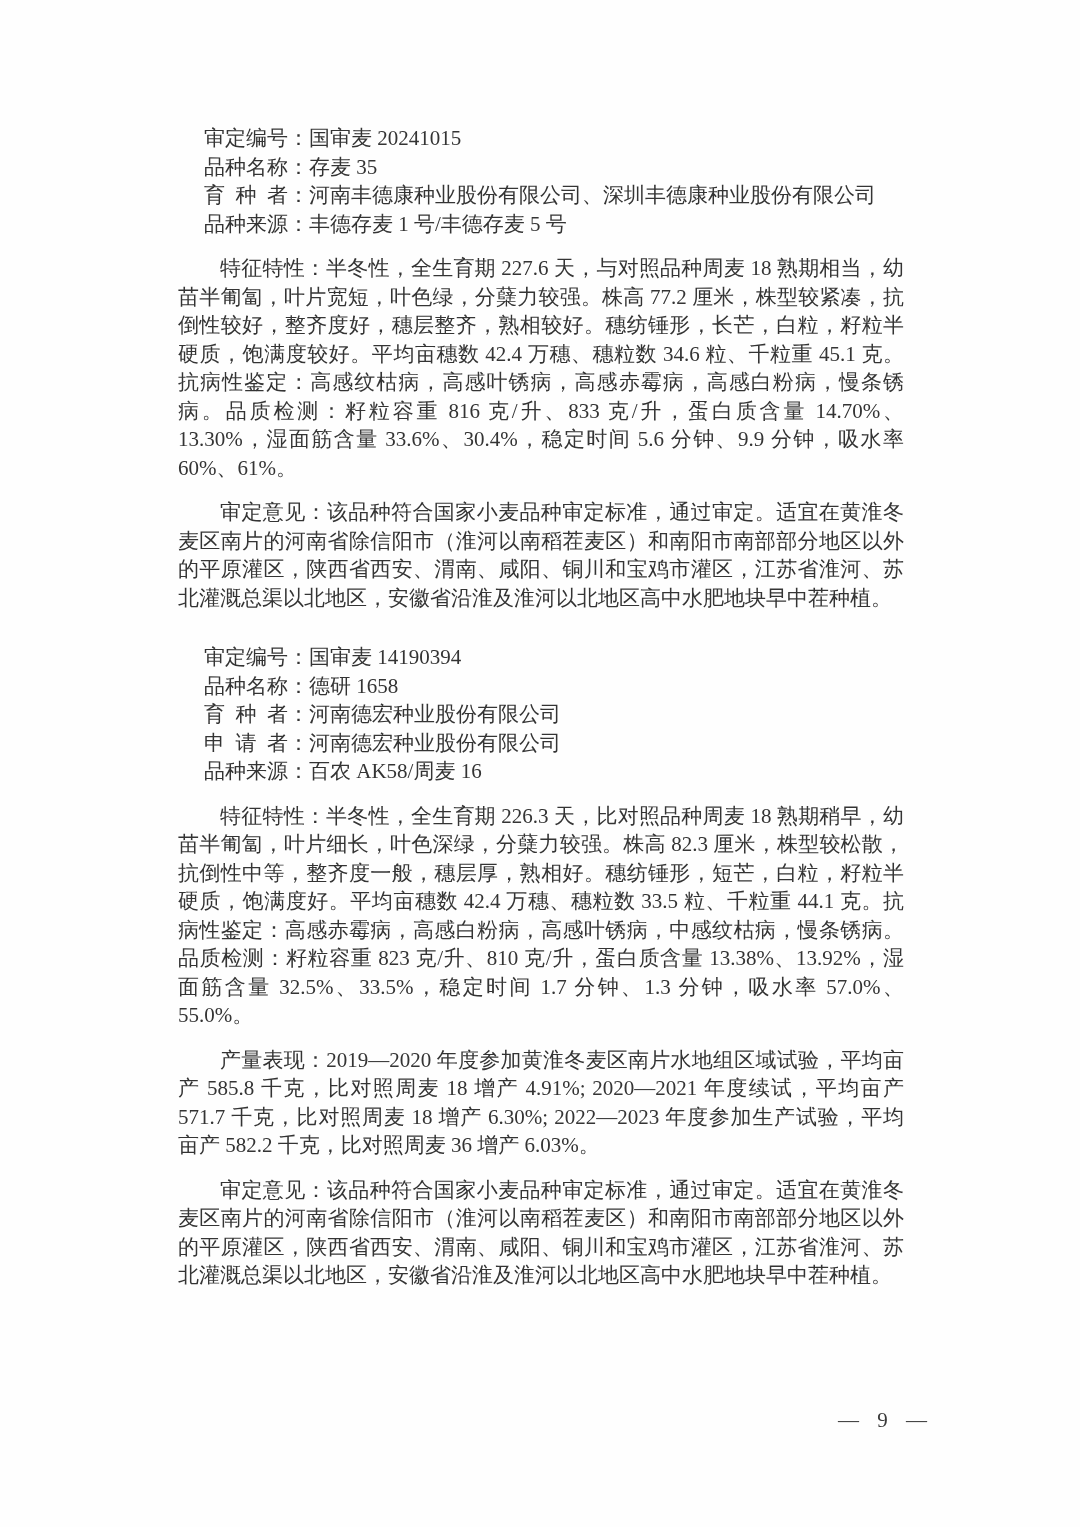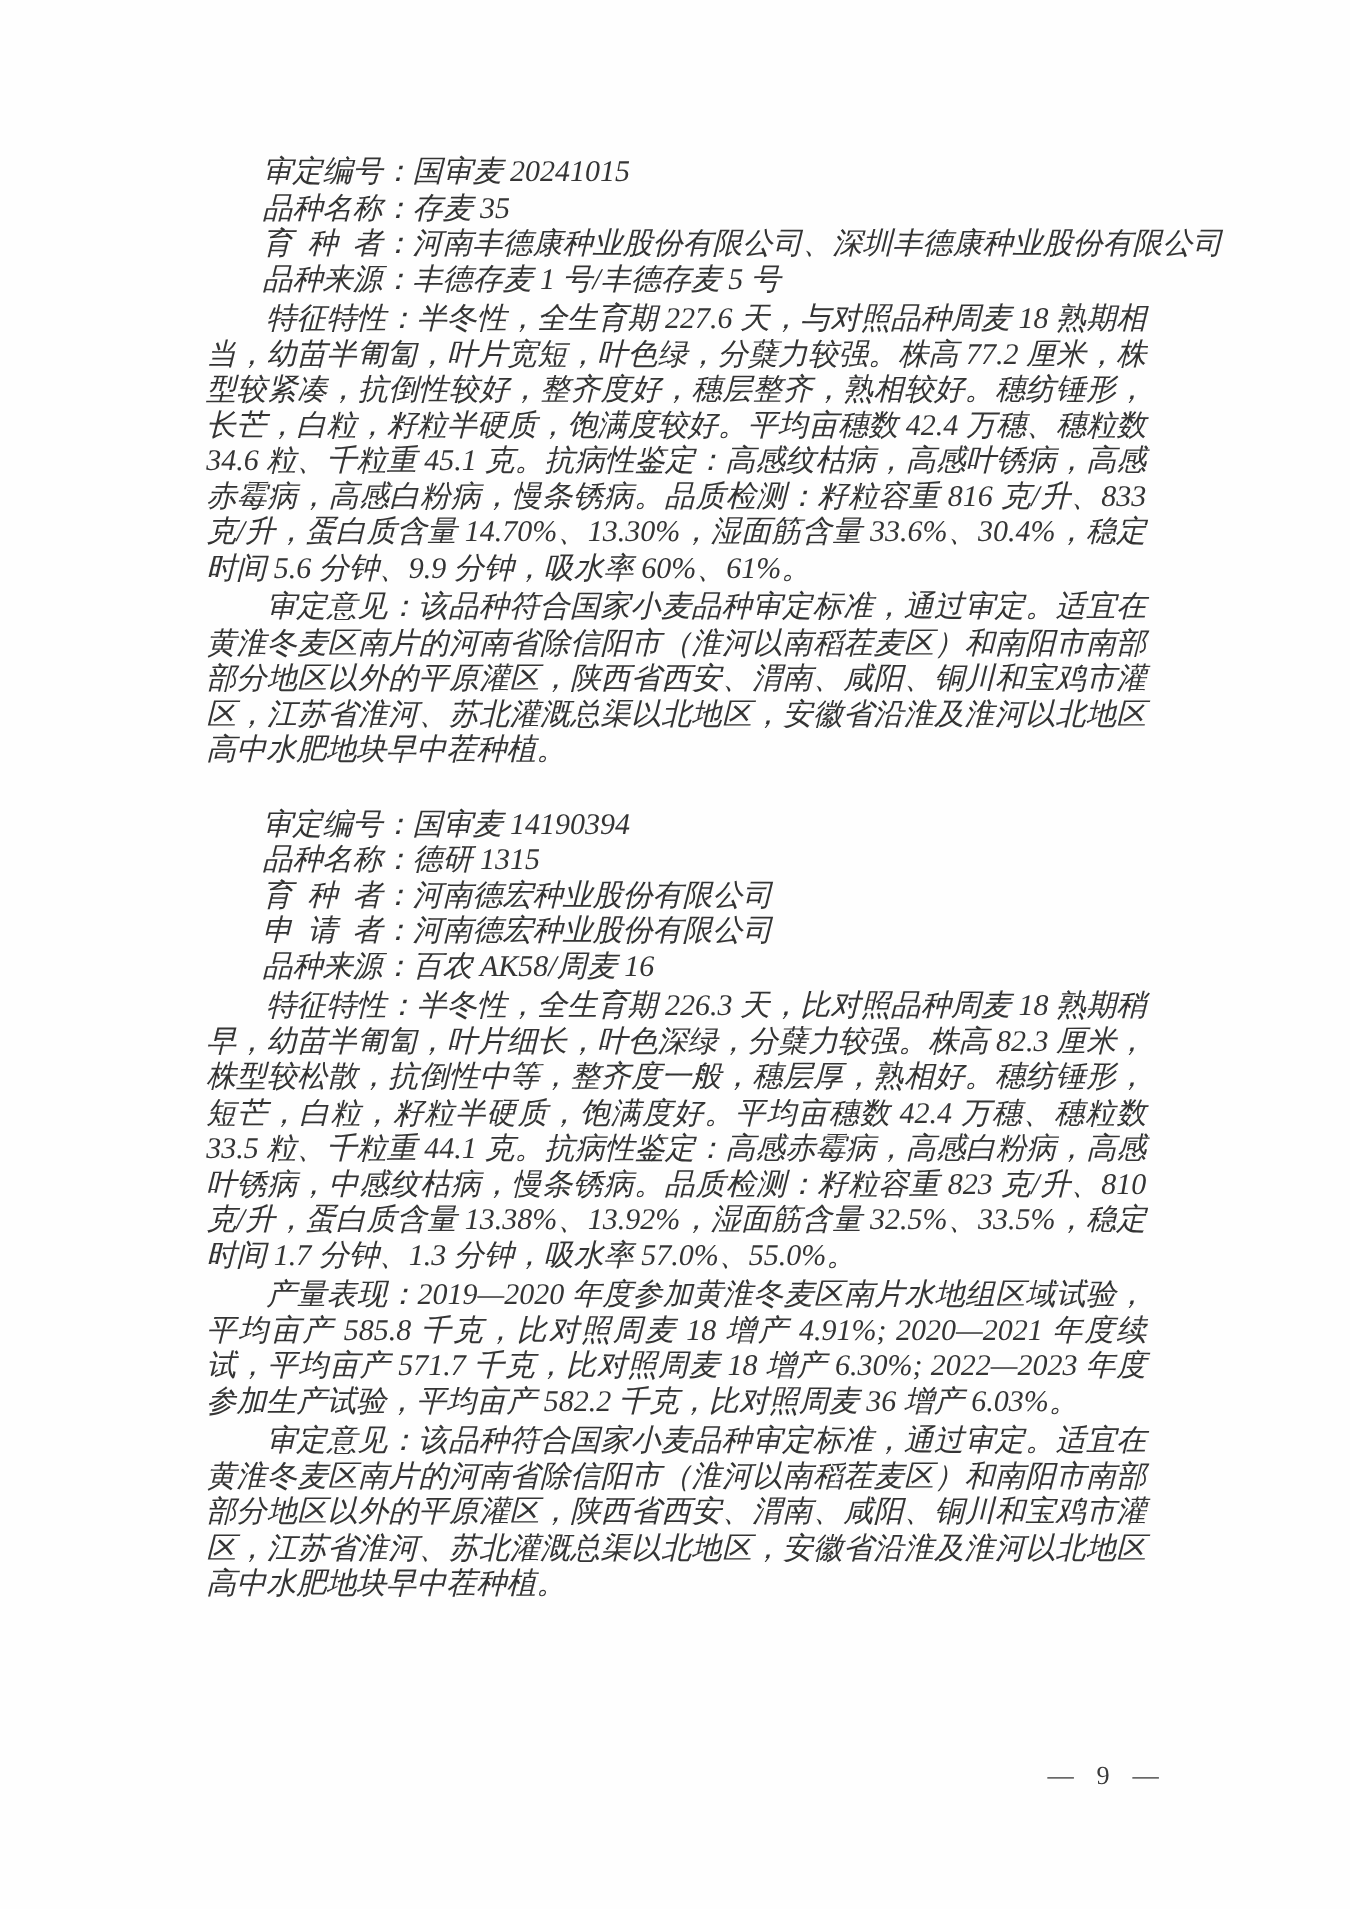--- a/index.html
+++ b/index.html
@@ -14,34 +14,33 @@
   .page {
     position: absolute;
     inset: 0;
     background: #fefefe;
   }
   .content {
     position: absolute;
     left: 162px;
     top: 124px;
     width: 758px;
-    font-size: 24px;
+    font-size: 21px;
     line-height: 28.5px;
     text-align: justify;
     text-justify: inter-ideograph;
-    font-style: italic;
   }
   .variety-section { margin: 0; }
   .variety-section + .variety-section { margin-top: 31px; }
   .field-line {
     text-indent: 2em;
     white-space: nowrap;
   }
   .para {
-    margin: 3px;
+    margin: 16px;
     text-indent: 2em;
   }
   .page-footer {
     position: absolute;
     left: 838px;
     top: 1406px;
     font-size: 21px;
     line-height: 28px;
     color: #3a3a3a;
     word-spacing: 13px;
@@ -59,21 +58,21 @@
       <div class="field-line"><span>审定编号：</span><span>国审麦 20241015</span></div>
       <div class="field-line"><span>品种名称：</span><span>存麦 35</span></div>
       <div class="field-line"><span>育 种 者：</span><span>河南丰德康种业股份有限公司、深圳丰德康种业股份有限公司</span></div>
       <div class="field-line"><span>品种来源：</span><span>丰德存麦 1 号/丰德存麦 5 号</span></div>
       <p class="para"><span>特征特性：</span><span>半冬性，全生育期 227.6 天，与对照品种周麦 18 熟期相当，幼苗半匍匐，叶片宽短，叶色绿，分蘖力较强。株高 77.2 厘米，株型较紧凑，抗倒性较好，整齐度好，穗层整齐，熟相较好。穗纺锤形，长芒，白粒，籽粒半硬质，饱满度较好。平均亩穗数 42.4 万穗、穗粒数 34.6 粒、千粒重 45.1 克。抗病性鉴定：高感纹枯病，高感叶锈病，高感赤霉病，高感白粉病，慢条锈病。品质检测：籽粒容重 816 克/升、833 克/升，蛋白质含量 14.70%、13.30%，湿面筋含量 33.6%、30.4%，稳定时间 5.6 分钟、9.9 分钟，吸水率 60%、61%。</span></p>
       <p class="para"><span>审定意见：</span><span>该品种符合国家小麦品种审定标准，通过审定。适宜在黄淮冬麦区南片的河南省除信阳市（淮河以南稻茬麦区）和南阳市南部部分地区以外的平原灌区，陕西省西安、渭南、咸阳、铜川和宝鸡市灌区，江苏省淮河、苏北灌溉总渠以北地区，安徽省沿淮及淮河以北地区高中水肥地块早中茬种植。</span></p>
     </section>
 
     <section class="variety-section">
       <div class="field-line"><span>审定编号：</span><span>国审麦 14190394</span></div>
-      <div class="field-line"><span>品种名称：</span><span>德研 1315</span></div>
+      <div class="field-line"><span>品种名称：</span><span>德研 1658</span></div>
       <div class="field-line"><span>育 种 者：</span><span>河南德宏种业股份有限公司</span></div>
       <div class="field-line"><span>申 请 者：</span><span>河南德宏种业股份有限公司</span></div>
       <div class="field-line"><span>品种来源：</span><span>百农 AK58/周麦 16</span></div>
       <p class="para"><span>特征特性：</span><span>半冬性，全生育期 226.3 天，比对照品种周麦 18 熟期稍早，幼苗半匍匐，叶片细长，叶色深绿，分蘖力较强。株高 82.3 厘米，株型较松散，抗倒性中等，整齐度一般，穗层厚，熟相好。穗纺锤形，短芒，白粒，籽粒半硬质，饱满度好。平均亩穗数 42.4 万穗、穗粒数 33.5 粒、千粒重 44.1 克。抗病性鉴定：高感赤霉病，高感白粉病，高感叶锈病，中感纹枯病，慢条锈病。品质检测：籽粒容重 823 克/升、810 克/升，蛋白质含量 13.38%、13.92%，湿面筋含量 32.5%、33.5%，稳定时间 1.7 分钟、1.3 分钟，吸水率 57.0%、55.0%。</span></p>
       <p class="para"><span>产量表现：</span><span>2019—2020 年度参加黄淮冬麦区南片水地组区域试验，平均亩产 585.8 千克，比对照周麦 18 增产 4.91%; 2020—2021 年度续试，平均亩产 571.7 千克，比对照周麦 18 增产 6.30%; 2022—2023 年度参加生产试验，平均亩产 582.2 千克，比对照周麦 36 增产 6.03%。</span></p>
       <p class="para"><span>审定意见：</span><span>该品种符合国家小麦品种审定标准，通过审定。适宜在黄淮冬麦区南片的河南省除信阳市（淮河以南稻茬麦区）和南阳市南部部分地区以外的平原灌区，陕西省西安、渭南、咸阳、铜川和宝鸡市灌区，江苏省淮河、苏北灌溉总渠以北地区，安徽省沿淮及淮河以北地区高中水肥地块早中茬种植。</span></p>
     </section>
 
   </div>
 

